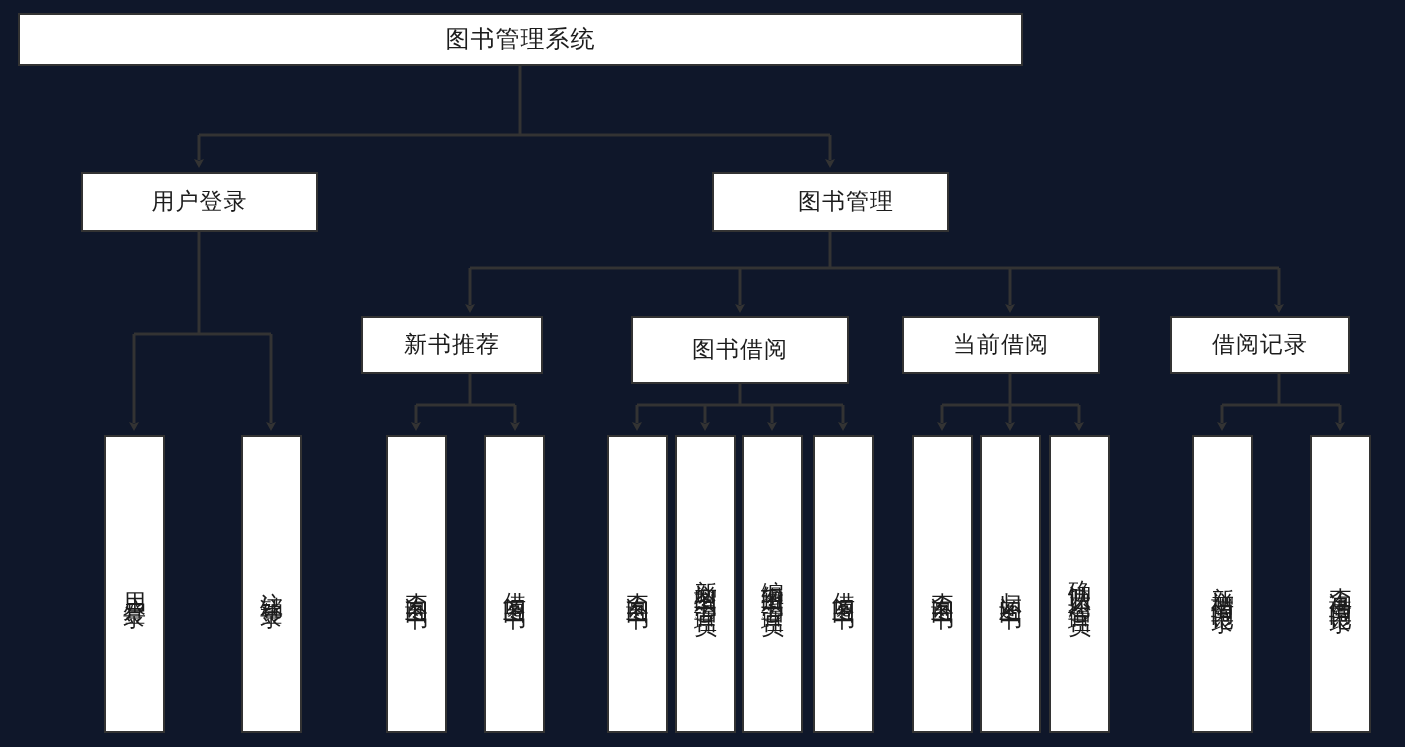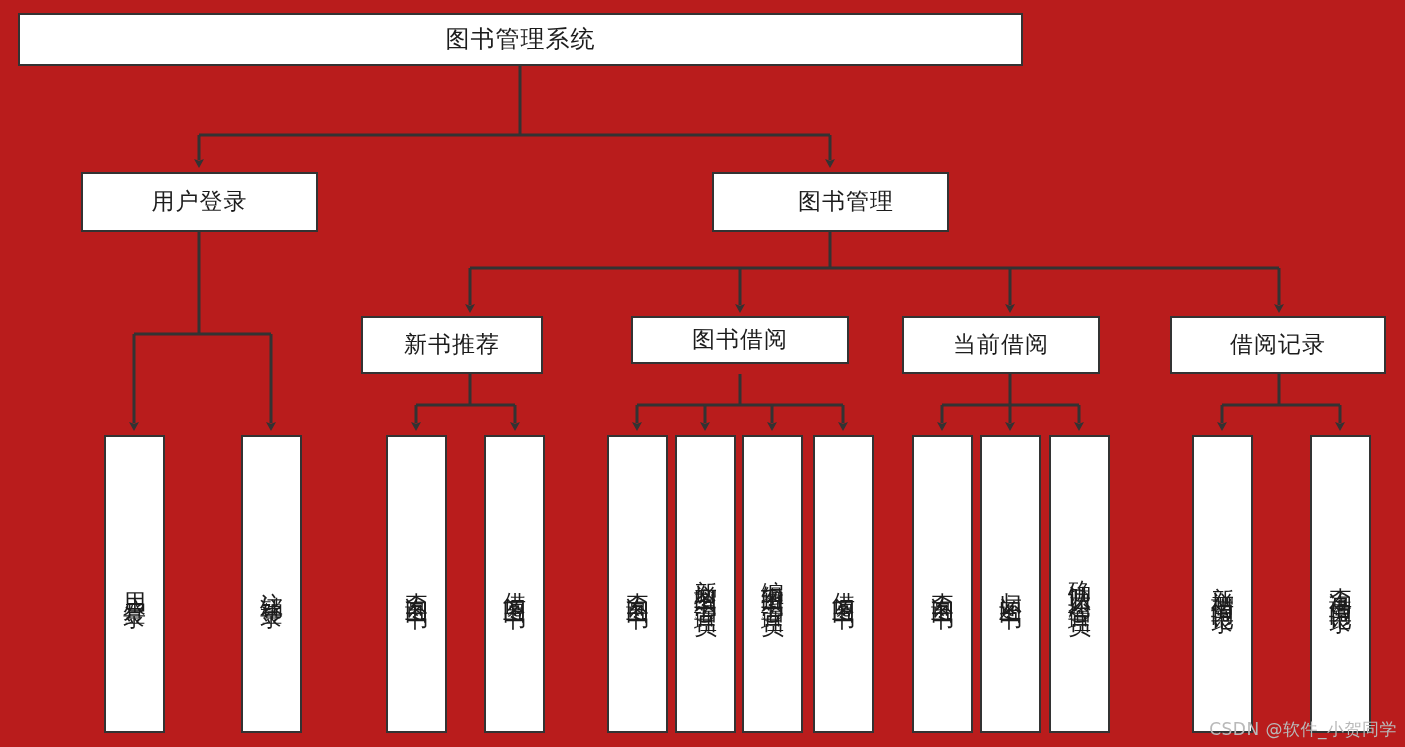--- a/index.html
+++ b/index.html
@@ -8,21 +8,21 @@
     background: #ffffff;
   }
   body {
     font-family: "DejaVu Sans", "Liberation Sans", sans-serif;
     color: #1a1a1a;
   }
   #canvas {
     position: relative;
     width: 1405px;
     height: 747px;
-    background: #b91c1c;
+    background: #0f172a;
     overflow: hidden;
   }
   #edges {
     position: absolute;
     left: 0;
     top: 0;
     width: 1405px;
     height: 747px;
     pointer-events: none;
   }
@@ -134,27 +134,27 @@
   <div class="node h" style="left:81px; top:172px; width:237px; height:60px;">
     <span class="label">用户登录</span>
   </div>
   <div class="node h" style="left:712px; top:172px; width:237px; height:60px;padding-left:31px;">
     <span class="label">图书管理</span>
   </div>
 
   <div class="node h" style="left:361px; top:316px; width:182px; height:58px;">
     <span class="label">新书推荐</span>
   </div>
-  <div class="node h" style="left:631px; top:316px; width:218px; height:48px;">
+  <div class="node h" style="left:631px; top:316px; width:218px; height:68px;">
     <span class="label">图书借阅</span>
   </div>
   <div class="node h" style="left:902px; top:316px; width:198px; height:58px;">
     <span class="label">当前借阅</span>
   </div>
-  <div class="node h" style="left:1170px; top:316px; width:216px; height:58px;">
+  <div class="node h" style="left:1170px; top:316px; width:180px; height:58px;">
     <span class="label">借阅记录</span>
   </div>
 
   <div class="node v" style="left:104px; top:435px; width:61px; height:298px;">
     <span class="label">用户登录</span>
   </div>
   <div class="node v" style="left:241px; top:435px; width:61px; height:298px;">
     <span class="label">注销登录</span>
   </div>
 
@@ -188,15 +188,14 @@
     <span class="label">确认归还（管理员）</span>
   </div>
 
   <div class="node v" style="left:1192px; top:435px; width:61px; height:298px;">
     <span class="label">新增借阅记录</span>
   </div>
   <div class="node v" style="left:1310px; top:435px; width:61px; height:298px;">
     <span class="label">查询借阅记录</span>
   </div>
 
-  <div id="watermark">CSDN @软件_小贺同学</div>
 
 </div>
 
 </body></html>

